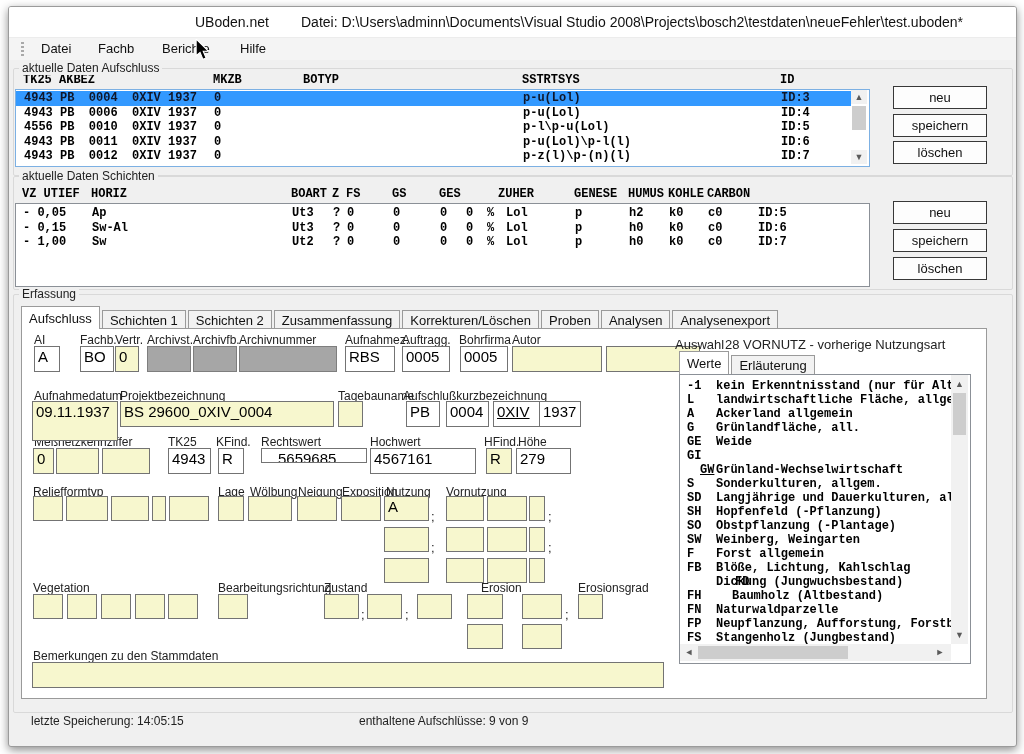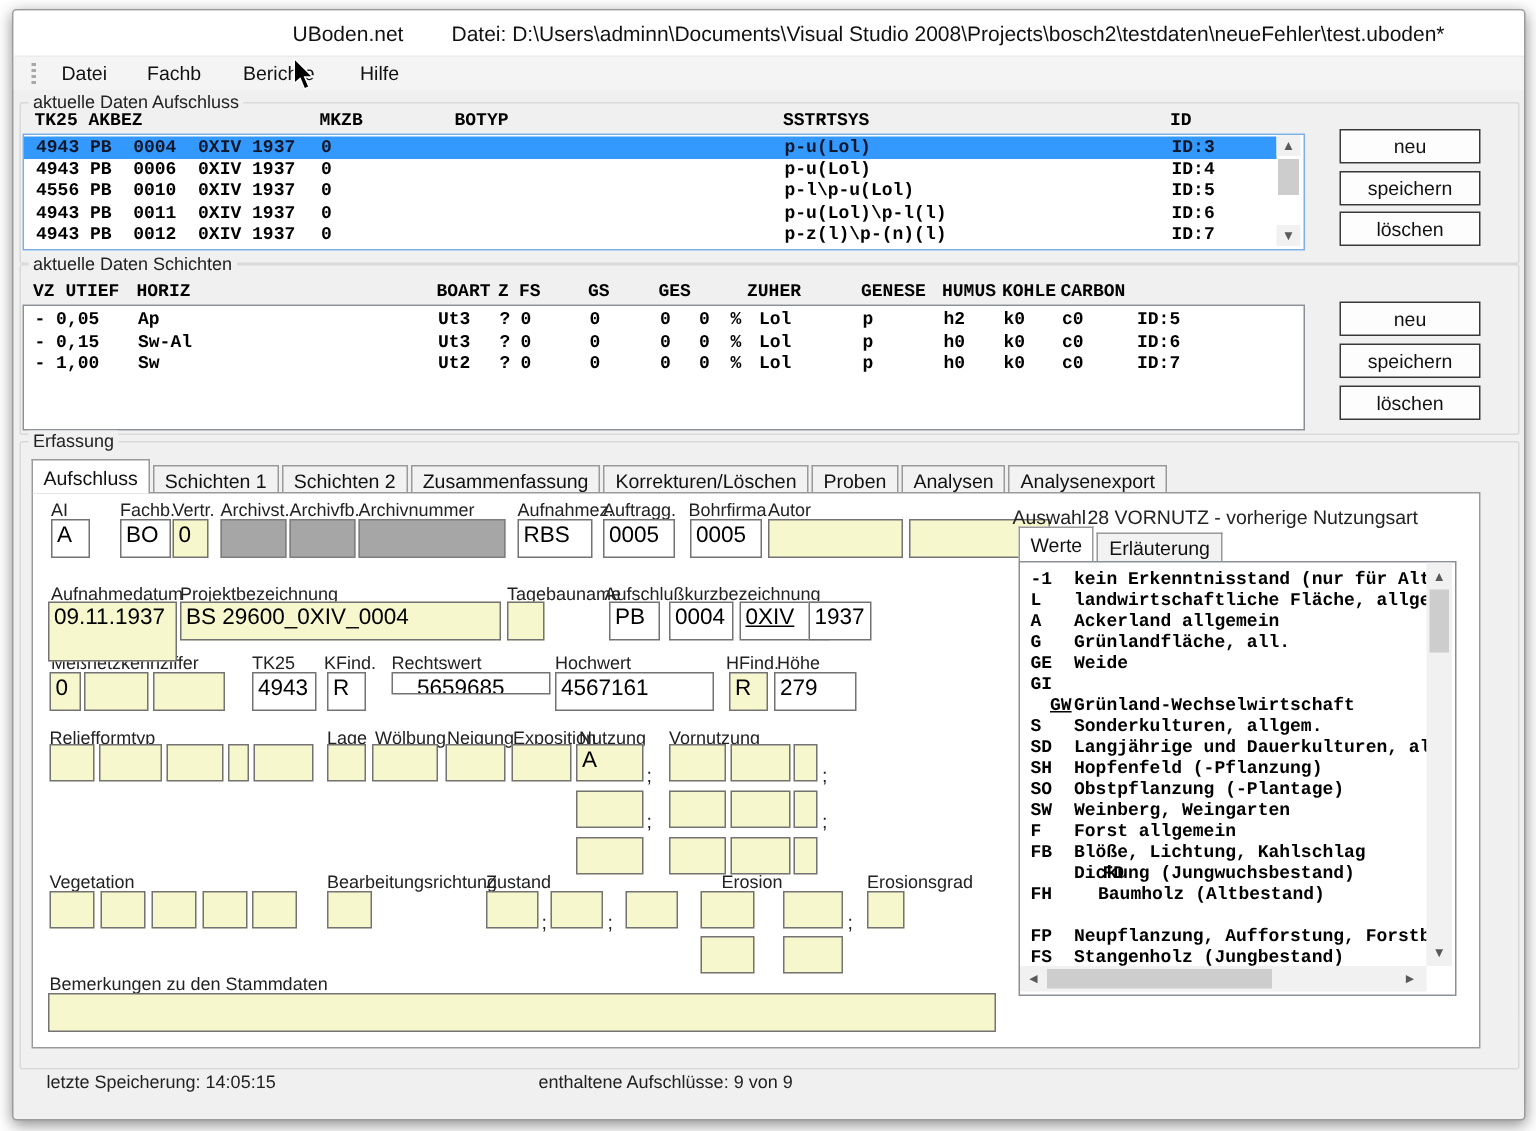--- a/index.html
+++ b/index.html
@@ -252,20 +252,21 @@
           <div class="abs lrow mono" style="left: 0px; top: 88px; width: 271px; height: 14px;"><div class="abs cell" style="left: 20px; top: 0px; text-decoration: underline;">GW</div><div class="abs cell" style="left: 36px; top: 0px;">Grünland-Wechselwirtschaft</div></div>
           <div class="abs lrow mono" style="left: 0px; top: 102px; width: 271px; height: 14px;"><div class="abs cell" style="left: 7px; top: 0px;">S</div><div class="abs cell" style="left: 36px; top: 0px;">Sonderkulturen, allgem.</div></div>
           <div class="abs lrow mono" style="left: 0px; top: 116px; width: 271px; height: 14px;"><div class="abs cell" style="left: 7px; top: 0px;">SD</div><div class="abs cell" style="left: 36px; top: 0px;">Langjährige und Dauerkulturen, allge</div></div>
           <div class="abs lrow mono" style="left: 0px; top: 130px; width: 271px; height: 14px;"><div class="abs cell" style="left: 7px; top: 0px;">SH</div><div class="abs cell" style="left: 36px; top: 0px;">Hopfenfeld (-Pflanzung)</div></div>
           <div class="abs lrow mono" style="left: 0px; top: 144px; width: 271px; height: 14px;"><div class="abs cell" style="left: 7px; top: 0px;">SO</div><div class="abs cell" style="left: 36px; top: 0px;">Obstpflanzung (-Plantage)</div></div>
           <div class="abs lrow mono" style="left: 0px; top: 158px; width: 271px; height: 14px;"><div class="abs cell" style="left: 7px; top: 0px;">SW</div><div class="abs cell" style="left: 36px; top: 0px;">Weinberg, Weingarten</div></div>
           <div class="abs lrow mono" style="left: 0px; top: 172px; width: 271px; height: 14px;"><div class="abs cell" style="left: 7px; top: 0px;">F</div><div class="abs cell" style="left: 36px; top: 0px;">Forst allgemein</div></div>
           <div class="abs lrow mono" style="left: 0px; top: 186px; width: 271px; height: 14px;"><div class="abs cell" style="left: 7px; top: 0px;">FB</div><div class="abs cell" style="left: 36px; top: 0px;">Blöße, Lichtung, Kahlschlag</div></div>
           <div class="abs lrow mono" style="left: 0px; top: 200px; width: 271px; height: 14px;"><div class="abs cell" style="left: 7px; top: 0px; margin-left: 48px;">FD</div><div class="abs cell" style="left: 36px; top: 0px;">Dickung (Jungwuchsbestand)</div></div>
           <div class="abs lrow mono" style="left: 0px; top: 214px; width: 271px; height: 14px;"><div class="abs cell" style="left: 7px; top: 0px;">FH</div><div class="abs cell" style="left: 52px; top: 0px;">Baumholz (Altbestand)</div></div>
+          <div class="abs lrow mono" style="left: 0px; top: 228px; width: 271px; height: 14px;"><div class="abs cell" style="left: 7px; top: 0px;">FN</div><div class="abs cell" style="left: 36px; top: 0px;">Naturwaldparzelle</div></div>
           <div class="abs lrow mono" style="left: 0px; top: 242px; width: 271px; height: 14px;"><div class="abs cell" style="left: 7px; top: 0px;">FP</div><div class="abs cell" style="left: 36px; top: 0px;">Neupflanzung, Aufforstung, Forstbaum</div></div>
           <div class="abs lrow mono" style="left: 0px; top: 256px; width: 271px; height: 14px;"><div class="abs cell" style="left: 7px; top: 0px;">FS</div><div class="abs cell" style="left: 36px; top: 0px;">Stangenholz (Jungbestand)</div></div>
         </div>
       <div class="abs" style="left:271px;top:0;width:17px;height:269px;background:#f1f1f1;">
         <div class="abs sba" style="left:0;top:2px;width:17px;height:14px;">▲</div>
         <div class="abs sbthumb" style="left:2px;top:18px;width:13px;height:42px;"></div>
         <div class="abs sba" style="left:0;top:253px;width:17px;height:14px;">▼</div>
       </div>
       <div class="abs" style="left:0;top:269px;width:271px;height:17px;background:#f1f1f1;">
         <div class="abs sba" style="left:2px;top:1px;width:14px;height:15px;">◄</div>

